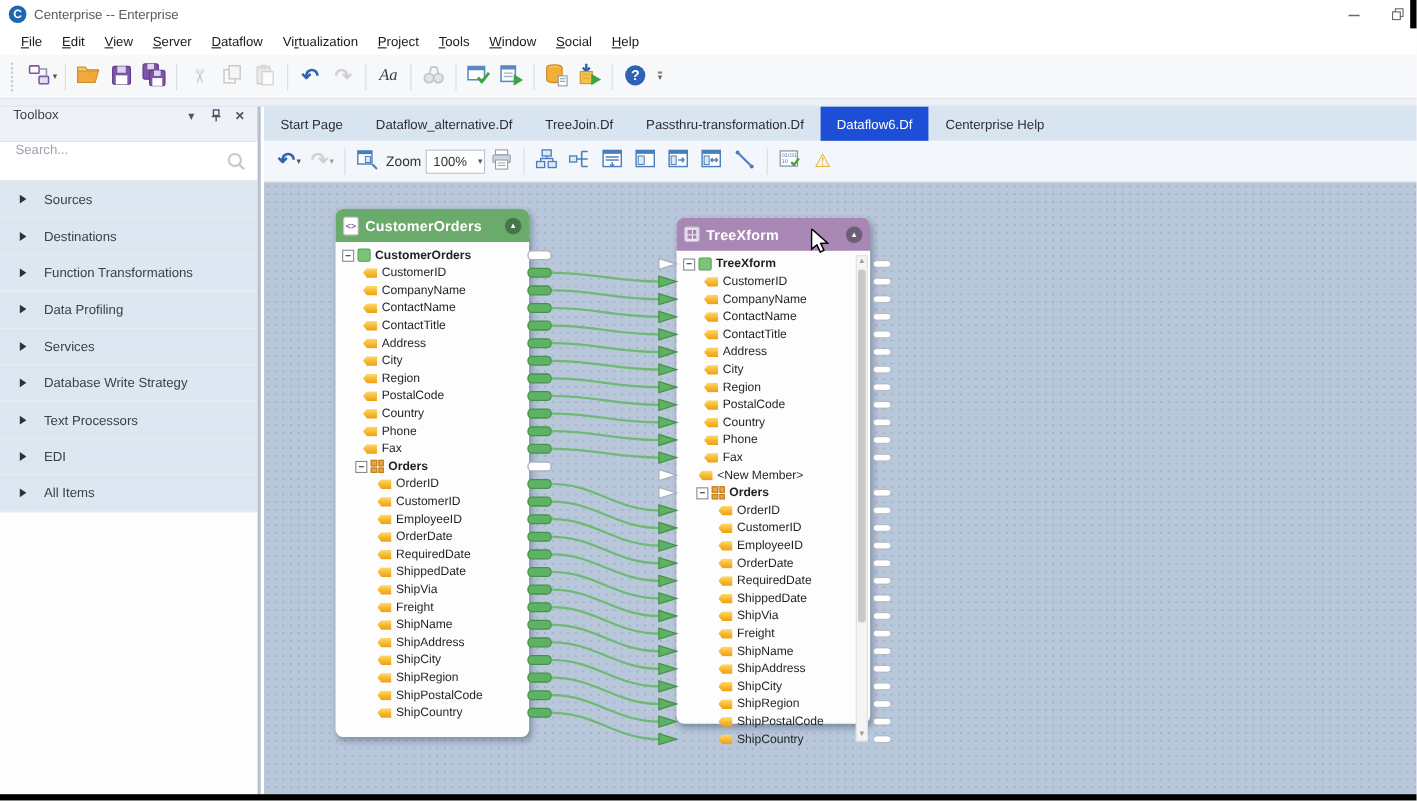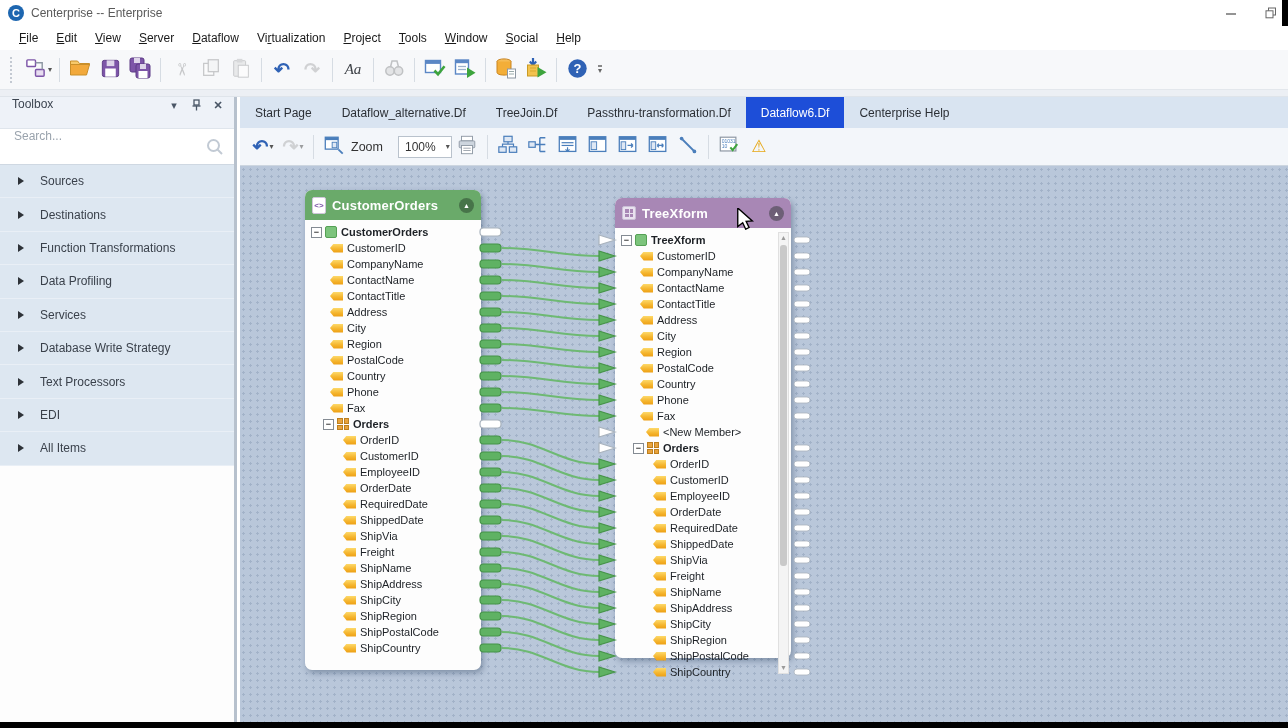--- a/index.html
+++ b/index.html
@@ -51,21 +51,21 @@
 
   
   .doc-area { position:absolute; left:240px; top:97px; width:1048px; height:625px; }
   .tabstrip { height:31px; background:#d9e4f1; display:flex; align-items:stretch; }
   .tab { padding:0 15px; display:flex; align-items:center; color:#2b2f35; font-size:12px; cursor:default; white-space:nowrap; }
   .tab.active { background:#1d4ed8; color:#fff; }
 
   
   .flow-toolbar { height:38px; background:#f3f6fa; border-bottom:1px solid #cdd6e0; display:flex; align-items:center; padding-left:8px; }
   .zoom-label { font-size:12.5px; color:#333; margin:0 4px 0 2px; }
-  .zoom-combo { width:54px; height:22px; background:#fff; border:1px solid #b9c2cc; display:flex; align-items:center; padding-left:6px; font-size:12px; color:#333;margin-left:11px; }
+  .zoom-combo { width:54px; height:22px; background:#fff; border:1px solid #b9c2cc; display:flex; align-items:center; padding-left:6px; font-size:12px; color:#333; }
   .zoom-combo .caret { margin-left:10px; }
   .warn-glyph { font-size:17px; color:#e6a817; }
 
   
   .canvas { position:relative; width:1048px; height:556px; background-color:#b9c7da;
             background-image:radial-gradient(circle, rgba(70,95,130,.20) 1px, transparent 1.2px);
             background-size:7px 7px; overflow:hidden; }
   #wires { position:absolute; left:0; top:0; pointer-events:none; z-index:5; }
 
   .flow-node { position:absolute; border-radius:7px; background:#fdfdfd; box-shadow:2px 3px 6px rgba(35,55,85,.38); z-index:2; }
@@ -716,21 +716,21 @@
               <span class="lbl">Country</span>
             </div>
             <div class="trow" style="padding-left: 25px;">
               <span class="ic-tag"></span>
               <span class="lbl">Phone</span>
             </div>
             <div class="trow" style="padding-left: 25px;">
               <span class="ic-tag"></span>
               <span class="lbl">Fax</span>
             </div>
-            <div class="trow" style="padding-left: 31px;">
+            <div class="trow" style="padding-left: 20px;">
               <span class="ic-tag"></span>
               <span class="lbl">&lt;New Member&gt;</span>
             </div>
             <div class="trow bold" style="padding-left: 18px;">
               <span class="expander">−</span>
               <span class="ic-grid">
                 <i></i>
                 <i></i>
                 <i></i>
                 <i></i>

